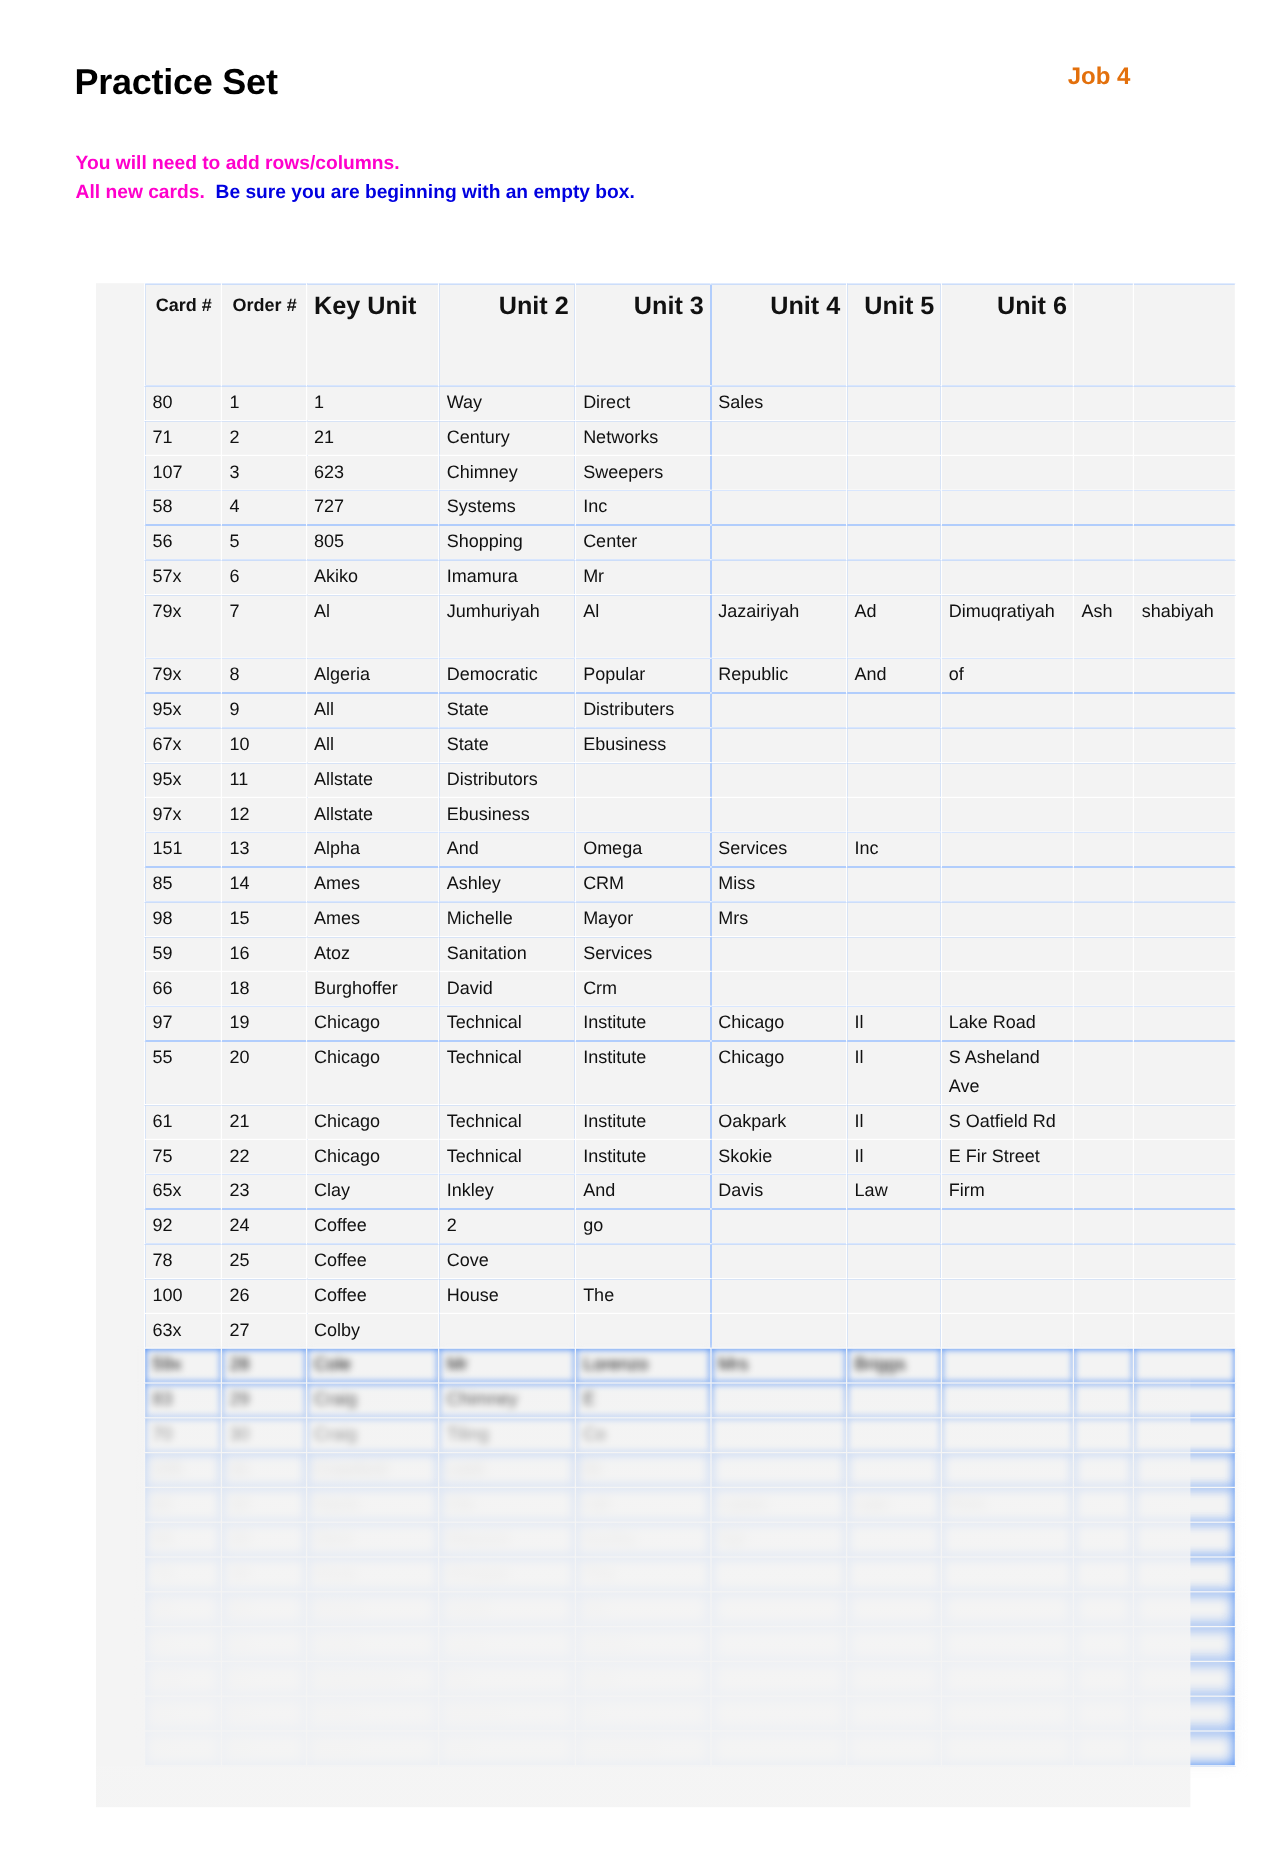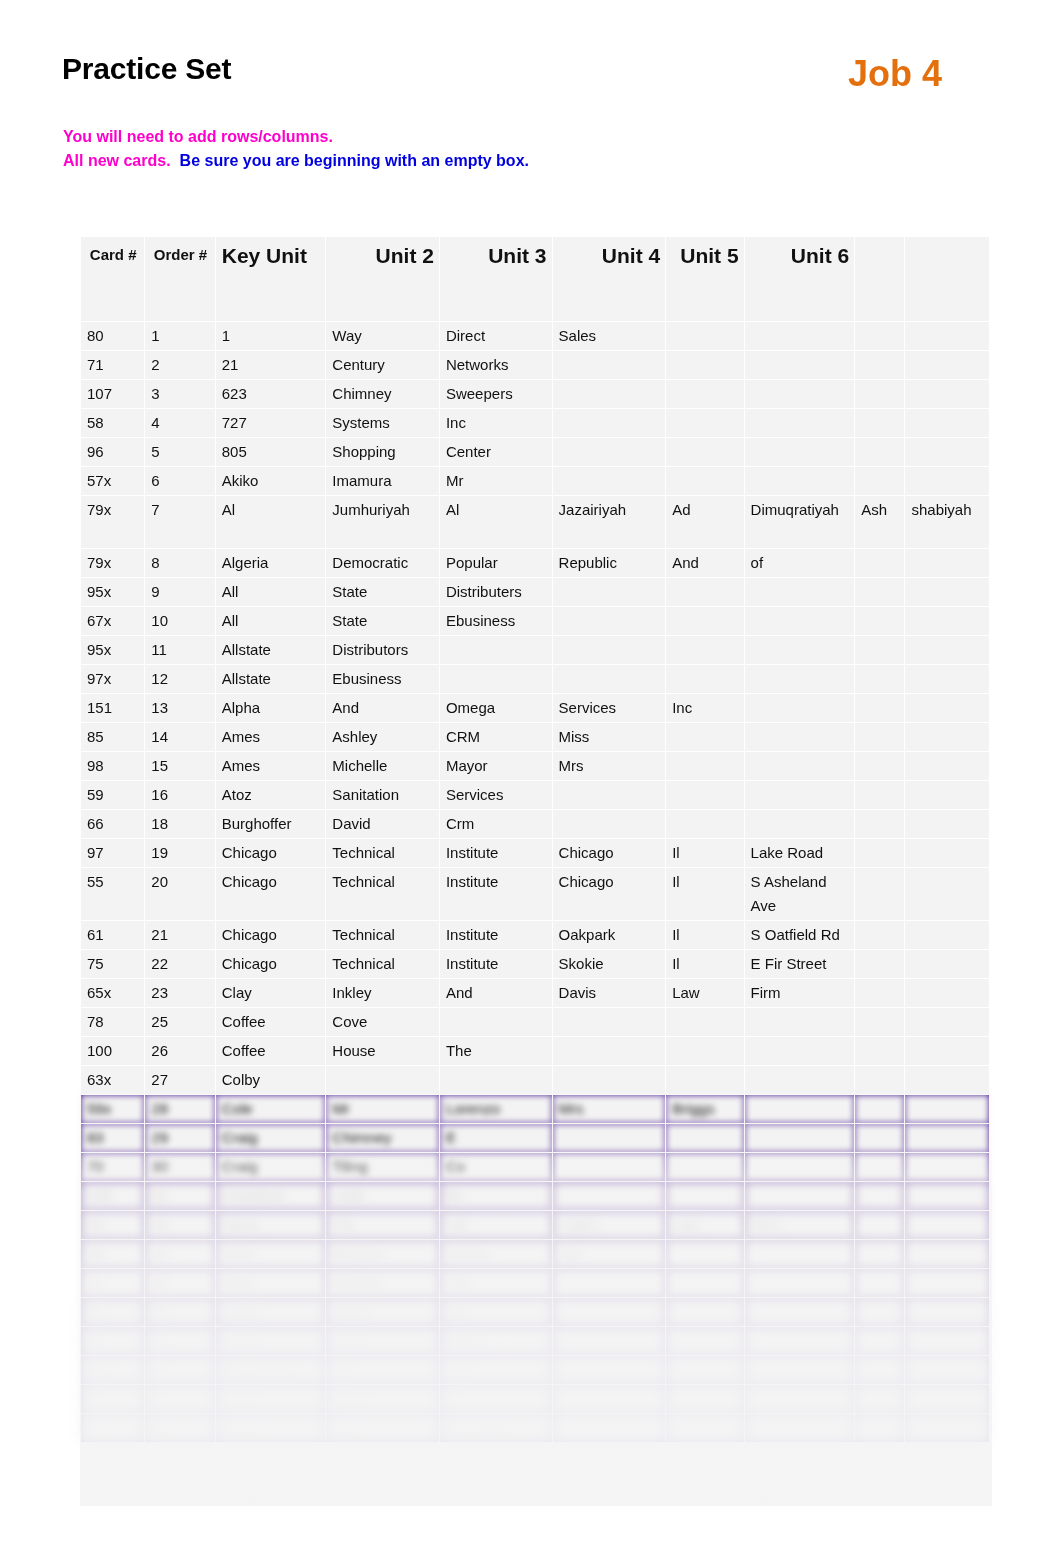--- a/index.html
+++ b/index.html
@@ -38,21 +38,21 @@
     font-size: 30px;
     font-weight: bold;
     letter-spacing: -0.2px;
     color: #000000;
     white-space: nowrap;
   }
   .job-label {
     position: absolute;
     right: 0;
     top: 1px;
-    font-size: 36px;
+    font-size: 20px;
     font-weight: bold;
     color: #E3700C;
     white-space: nowrap;
   }
 
   
   .instructions {
     position: absolute;
     left: 63px;
     top: 125px;
@@ -75,21 +75,22 @@
     position: absolute;
     left: 80px;
     top: 236px;
     width: 910px;
     background: #f4f4f4;
   }
   table.grid {
     border-collapse: collapse;
     table-layout: fixed;
     width: 910px;
-    background: #4c1d95;
+    background: #3b82f6;
+    margin-left: 40px;
   }
   table.grid td, table.grid th {
     border: 1px solid #ffffff;
     vertical-align: top;
     padding: 2px 5px 2px 6px;
     background: #f3f3f3;
     font-weight: normal;
     text-align: left;
     font-size: 15px;
     line-height: 24px;
@@ -272,21 +273,21 @@
             <td>727</td>
             <td>Systems</td>
             <td>Inc</td>
             <td></td>
             <td></td>
             <td></td>
             <td></td>
             <td></td>
           </tr>
           <tr class="datarow">
-            <td>96</td>
+            <td>56</td>
             <td>5</td>
             <td>805</td>
             <td>Shopping</td>
             <td>Center</td>
             <td></td>
             <td></td>
             <td></td>
             <td></td>
             <td></td>
           </tr>
@@ -488,20 +489,32 @@
             <td>Clay</td>
             <td>Inkley</td>
             <td>And</td>
             <td>Davis</td>
             <td>Law</td>
             <td>Firm</td>
             <td></td>
             <td></td>
           </tr>
           <tr class="datarow">
+            <td>92</td>
+            <td>24</td>
+            <td>Coffee</td>
+            <td>2</td>
+            <td>go</td>
+            <td></td>
+            <td></td>
+            <td></td>
+            <td></td>
+            <td></td>
+          </tr>
+          <tr class="datarow">
             <td>78</td>
             <td>25</td>
             <td>Coffee</td>
             <td>Cove</td>
             <td></td>
             <td></td>
             <td></td>
             <td></td>
             <td></td>
             <td></td>

